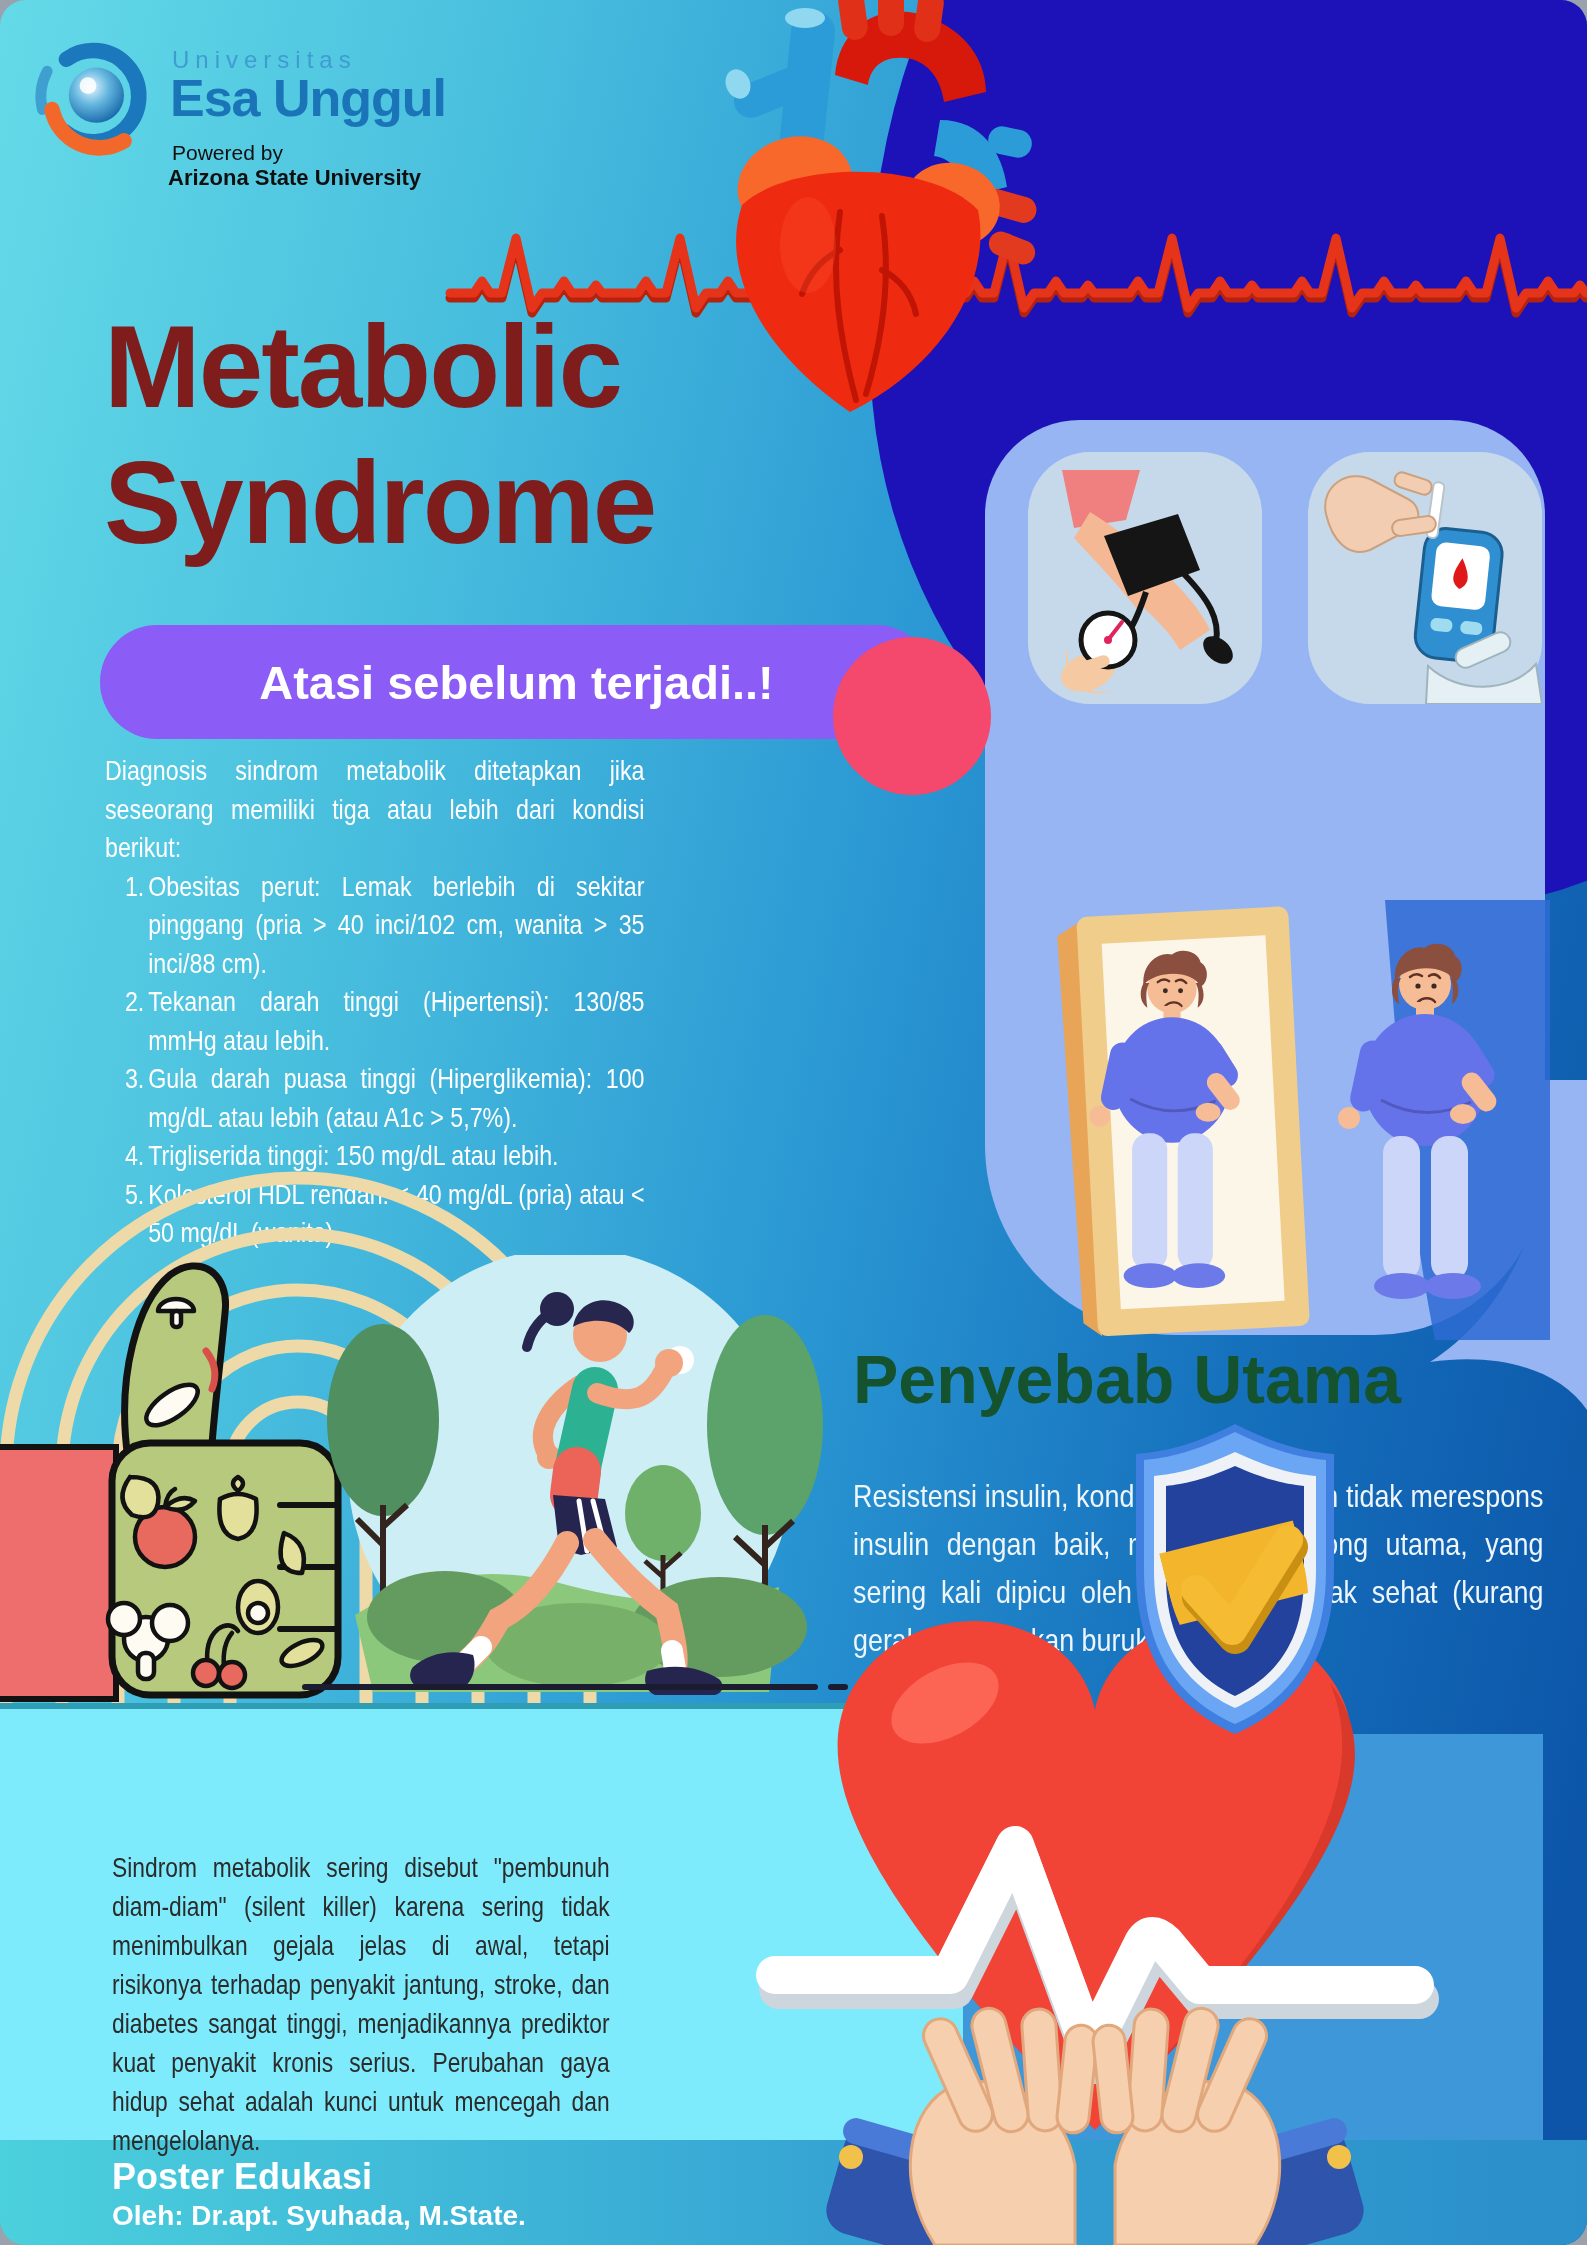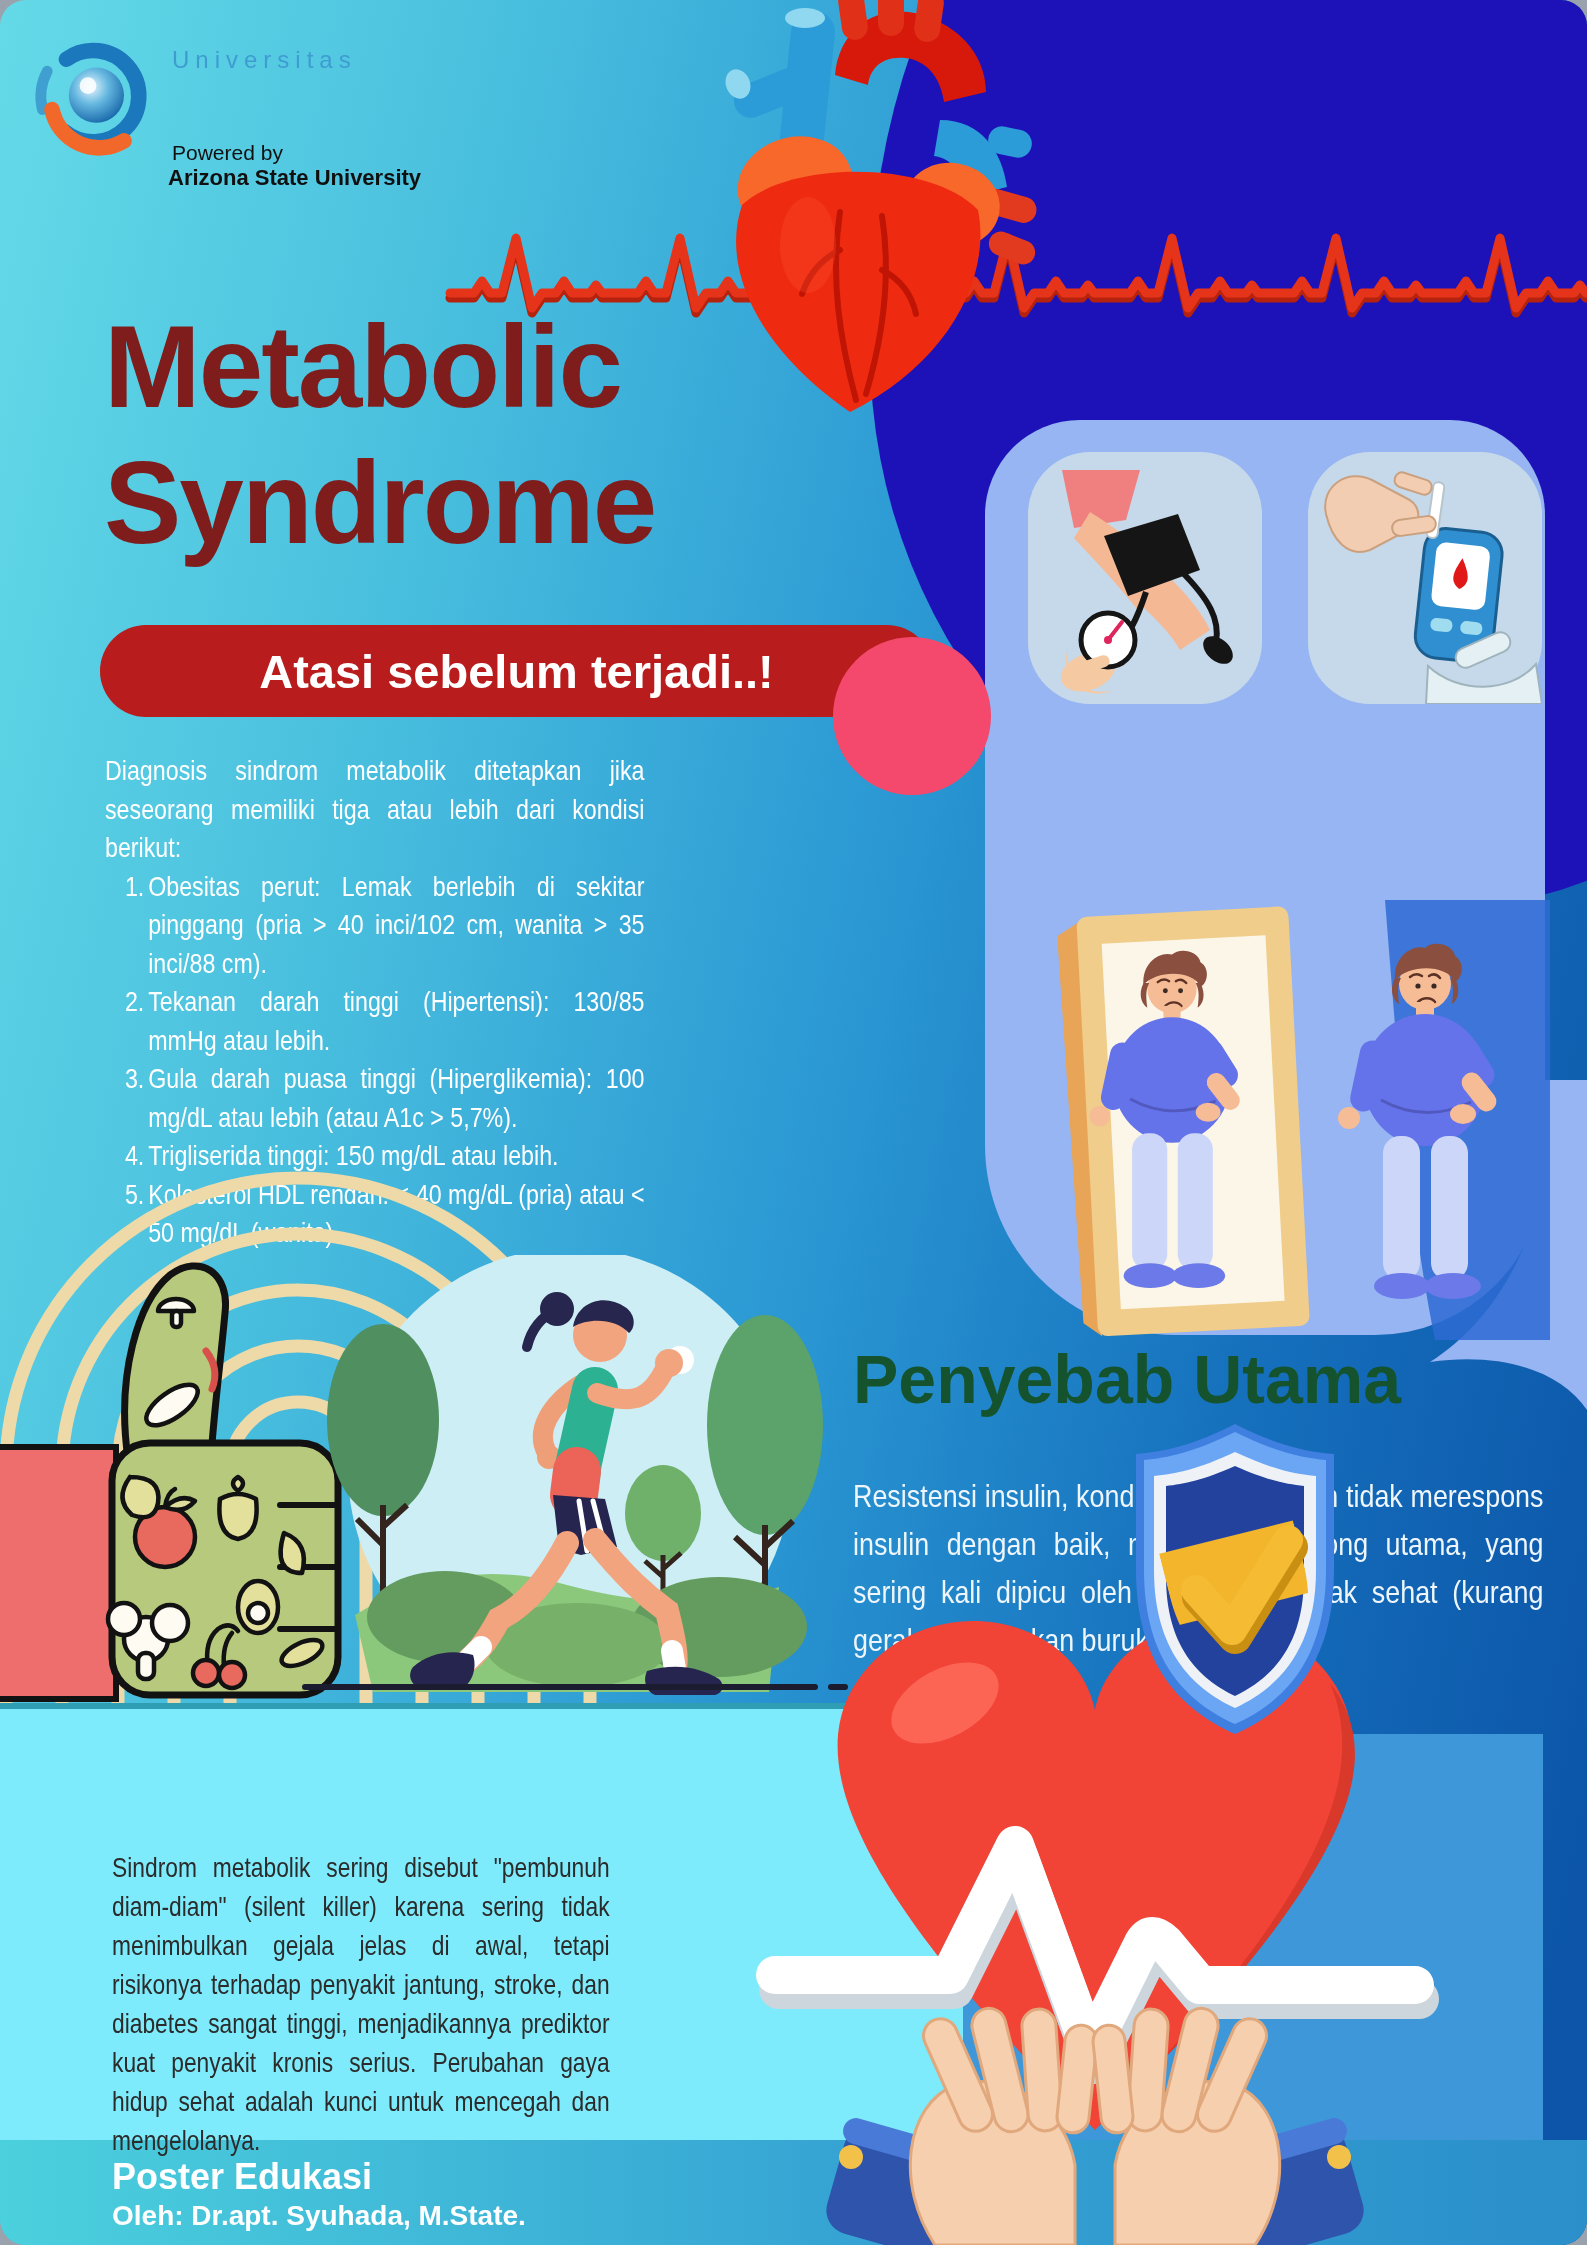--- a/index.html
+++ b/index.html
@@ -22,21 +22,21 @@
   .card{position:absolute;background:#c6d9ea;border-radius:62px;}
   .card-bp{left:1028px;top:452px;width:234px;height:252px;}
   .card-glu{left:1308px;top:452px;width:234px;height:252px;}
   
   .logo-uni{left:172px;top:46px;font-size:24px;letter-spacing:6px;color:#3e9cd0;}
   .logo-name{left:170px;top:68px;font-size:52px;font-weight:700;color:#1b74b8;letter-spacing:-1px;}
   .logo-pow{left:172px;top:141px;font-size:21px;color:#101010;}
   .logo-asu{left:168px;top:165px;font-size:22px;font-weight:700;color:#101010;text-align:right;}
   
   .title{left:104px;top:300px;font-size:116px;line-height:1.17;font-weight:700;color:#7f1d1d;letter-spacing:-2px;}
-  .banner{left:100px;top:625px;width:833px;height:92px;border-radius:61px;background:#b91c1c;
+  .banner{left:100px;top:625px;width:833px;height:114px;border-radius:61px;background:#8b5cf6;
           display:flex;align-items:center;justify-content:center;}
   .banner span{color:#fff;font-size:47px;font-weight:700;letter-spacing:0;}
   
   .diagnosis{left:105px;top:752px;width:650px;color:#fff;font-size:28px;line-height:38.5px;
              text-align:justify;transform:scaleX(.83);transform-origin:0 0;}
   .diagnosis p{margin:0;}
   .diagnosis ol{margin:0;padding:0 0 0 52px;list-style:none;counter-reset:dg;}
   .diagnosis li{counter-increment:dg;position:relative;text-align:justify;}
   .diagnosis li::before{content:counter(dg) ".";position:absolute;left:-28px;}
   
@@ -117,20 +117,21 @@
           <stop offset="100%" stop-color="#1565a8"></stop>
       </radialGradient>
     </defs>
     <path d="M30 84 A38 38 0 1 0 32 24" fill="none" stroke="#1b78bc" stroke-width="13" stroke-linecap="round"></path>
     <path d="M16 34 A46 46 0 0 0 12 66" fill="none" stroke="#3f9fd0" stroke-width="9" stroke-linecap="round"></path>
     <path d="M20 66 A40 40 0 0 0 80 92" fill="none" stroke="#f2682a" stroke-width="13" stroke-linecap="round"></path>
     <circle cx="57" cy="54" r="23" fill="url(#sph)"></circle>
     <circle cx="50" cy="46" r="7" fill="#ffffff" opacity=".85"></circle>
   </svg>
   <div class="abs logo-uni">Universitas</div>
+  <div class="abs logo-name">Esa Unggul</div>
   <div class="abs logo-pow">Powered by</div>
   <div class="abs logo-asu">Arizona State University</div>
 
   <div class="abs title">
     <div>Metabolic</div>
     <div>Syndrome</div>
   </div>
 
   <div class="abs banner">
     <span>Atasi sebelum terjadi..!</span>

